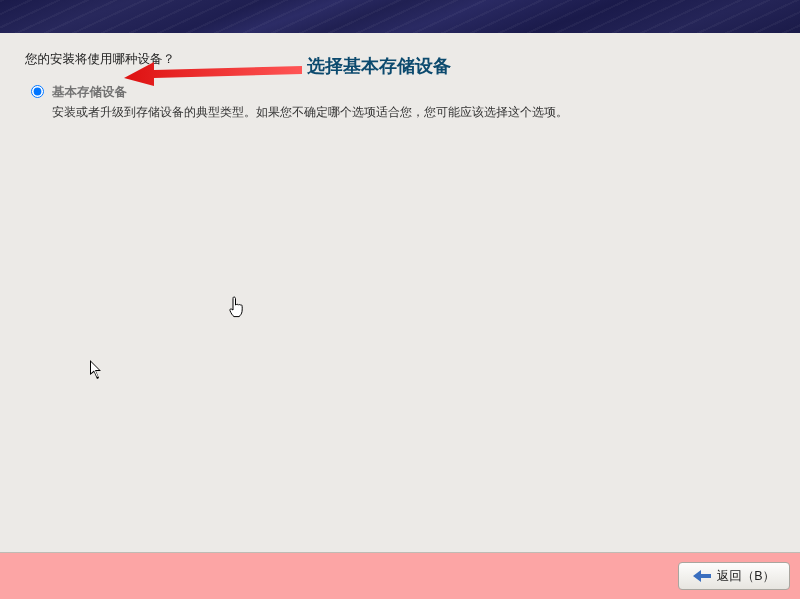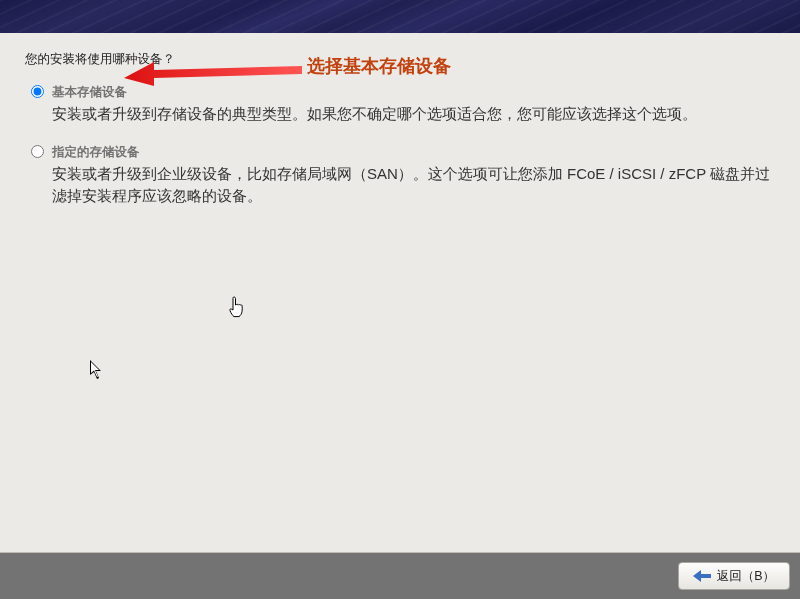--- a/index.html
+++ b/index.html
@@ -36,58 +36,58 @@
     flex-shrink: 0;
   }
   .opt-body { flex: 1; }
   .opt-title {
     font-size: 12.5px;
     font-weight: bold;
     color: #737373;
     margin-bottom: 2px;
   }
   .opt-desc {
-    font-size: 15px;
+    font-size: 12px;
     color: #333;
     line-height: 1.5;
   }
   .annotation-arrow {
     position: absolute;
     top: 56px;
     left: 124px;
     width: 180px;
     height: 32px;
     pointer-events: none;
   }
   .annotation-text {
     position: absolute;
     top: 54px;
     left: 307px;
     font-size: 18px;
     font-weight: bold;
-    color: #c2410c;
+    color: #0c4a6e;
     pointer-events: none;
   }
   .cursor-hand {
     position: absolute;
     top: 295px;
     left: 228px;
     pointer-events: none;
   }
   .cursor-arrow {
     position: absolute;
     top: 360px;
     left: 90px;
     pointer-events: none;
   }
   .footer {
     position: absolute;
     bottom: 0; left: 0; right: 0;
     height: 47px;
-    background: #737373;
+    background: #fca5a5;
     border-top: 1px solid #bfbbb4;
     display: flex;
     justify-content: flex-end;
     align-items: center;
     padding-right: 10px;
     gap: 9px;
   }
   .btn {
     display: inline-flex;
     align-items: center;
@@ -115,27 +115,20 @@
     <div class="prompt">您的安装将使用哪种设备？</div>
 
     <label class="option">
       <input type="radio" name="storage" class="radio" checked="" style="">
       <div class="opt-body">
         <div class="opt-title">基本存储设备</div>
         <div class="opt-desc">安装或者升级到存储设备的典型类型。如果您不确定哪个选项适合您，您可能应该选择这个选项。</div>
       </div>
     </label>
 
-    <label class="option">
-      <input type="radio" name="storage" class="radio" style="">
-      <div class="opt-body">
-        <div class="opt-title">指定的存储设备</div>
-        <div class="opt-desc">安装或者升级到企业级设备，比如存储局域网（SAN）。这个选项可让您添加 FCoE / iSCSI / zFCP 磁盘并过滤掉安装程序应该忽略的设备。</div>
-      </div>
-    </label>
   </div>
 
   <svg class="annotation-arrow" viewBox="0 0 180 32">
     <defs>
       <linearGradient id="redg" x1="0" y1="0" x2="1" y2="0">
         <stop offset="0" stop-color="#d11"></stop>
           <stop offset="1" stop-color="#f55"></stop>
       </linearGradient>
     </defs>
     <polygon points="0,22 30,6 30,14 178,10 178,18 30,22 30,30" fill="url(#redg)"></polygon>

